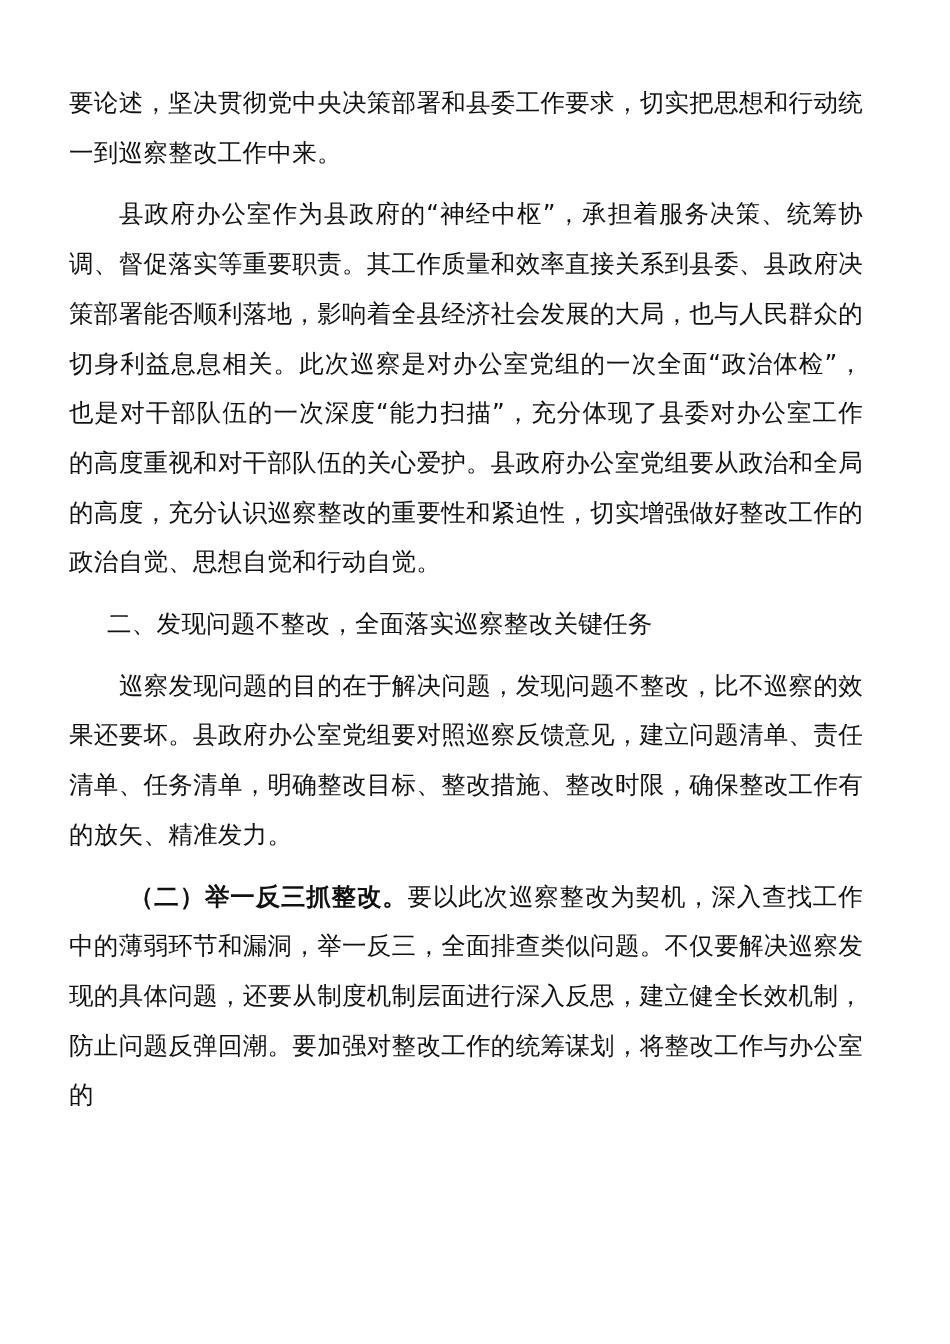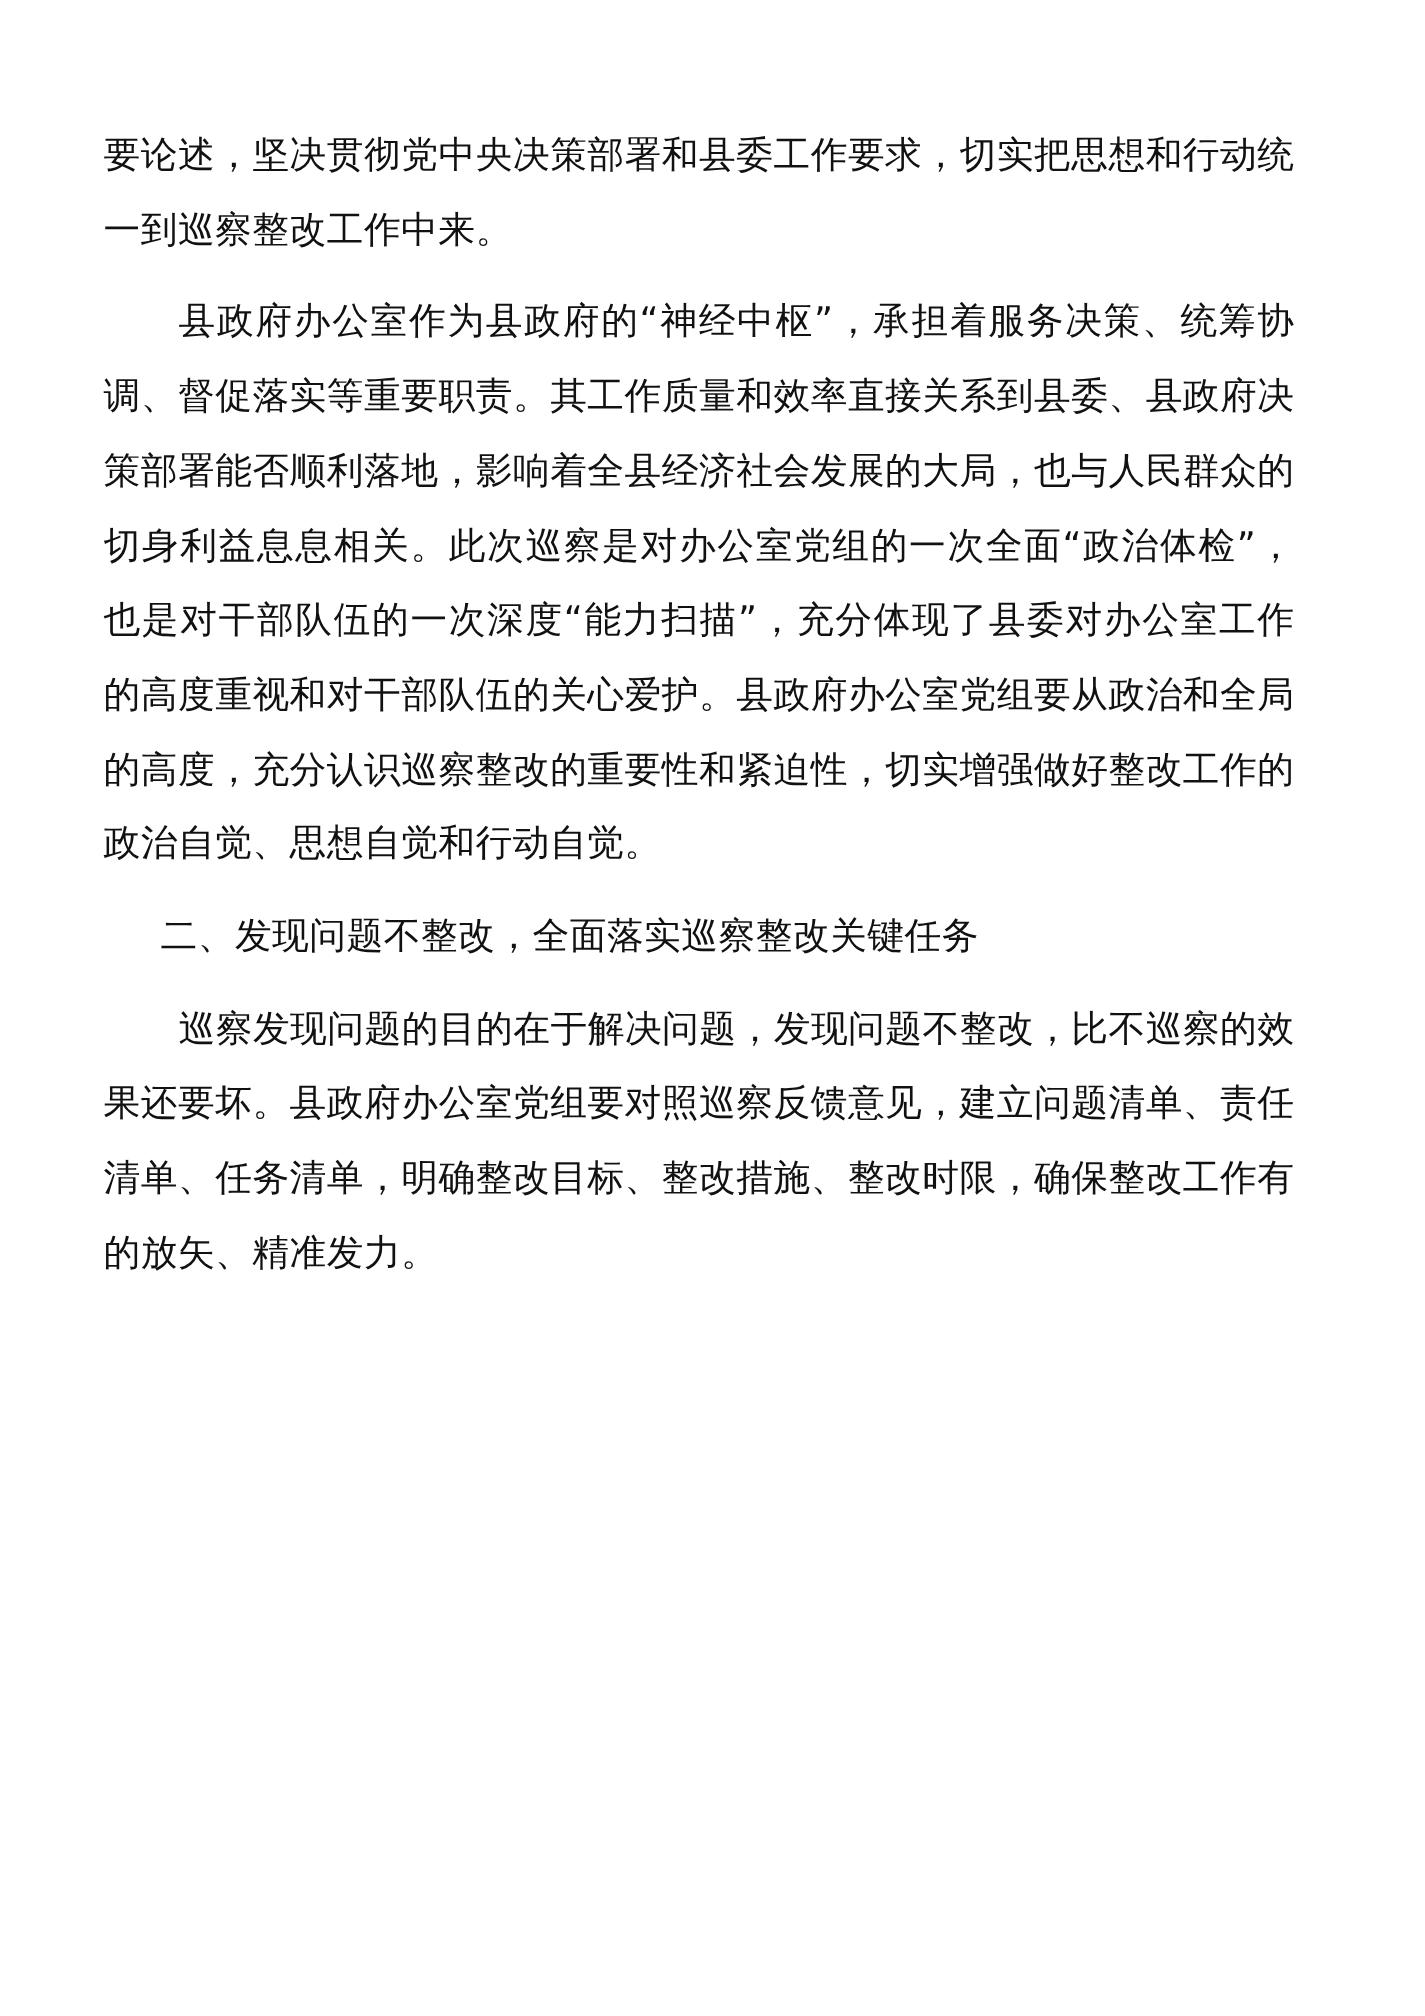--- a/index.html
+++ b/index.html
@@ -26,13 +26,14 @@
   .bold { font-weight: bold; }
 </style>
 </head>
 <body>
 
 <div class="page">
   <p class="para">要论述，坚决贯彻党中央决策部署和县委工作要求，切实把思想和行动统一到巡察整改工作中来。</p>
   <p class="para indent">县政府办公室作为县政府的“神经中枢”，承担着服务决策、统筹协调、督促落实等重要职责。其工作质量和效率直接关系到县委、县政府决策部署能否顺利落地，影响着全县经济社会发展的大局，也与人民群众的切身利益息息相关。此次巡察是对办公室党组的一次全面“政治体检”，也是对干部队伍的一次深度“能力扫描”，充分体现了县委对办公室工作的高度重视和对干部队伍的关心爱护。县政府办公室党组要从政治和全局的高度，充分认识巡察整改的重要性和紧迫性，切实增强做好整改工作的政治自觉、思想自觉和行动自觉。</p>
   <p class="heading">二、发现问题不整改，全面落实巡察整改关键任务</p>
   <p class="para indent">巡察发现问题的目的在于解决问题，发现问题不整改，比不巡察的效果还要坏。县政府办公室党组要对照巡察反馈意见，建立问题清单、责任清单、任务清单，明确整改目标、整改措施、整改时限，确保整改工作有的放矢、精准发力。</p>
+  <p class="para indent-bold"><span class="bold">（二）举一反三抓整改。</span><span>要以此次巡察整改为契机，深入查找工作中的薄弱环节和漏洞，举一反三，全面排查类似问题。不仅要解决巡察发现的具体问题，还要从制度机制层面进行深入反思，建立健全长效机制，防止问题反弹回潮。要加强对整改工作的统筹谋划，将整改工作与办公室的</span></p>
 </div>
 
 </body></html>

